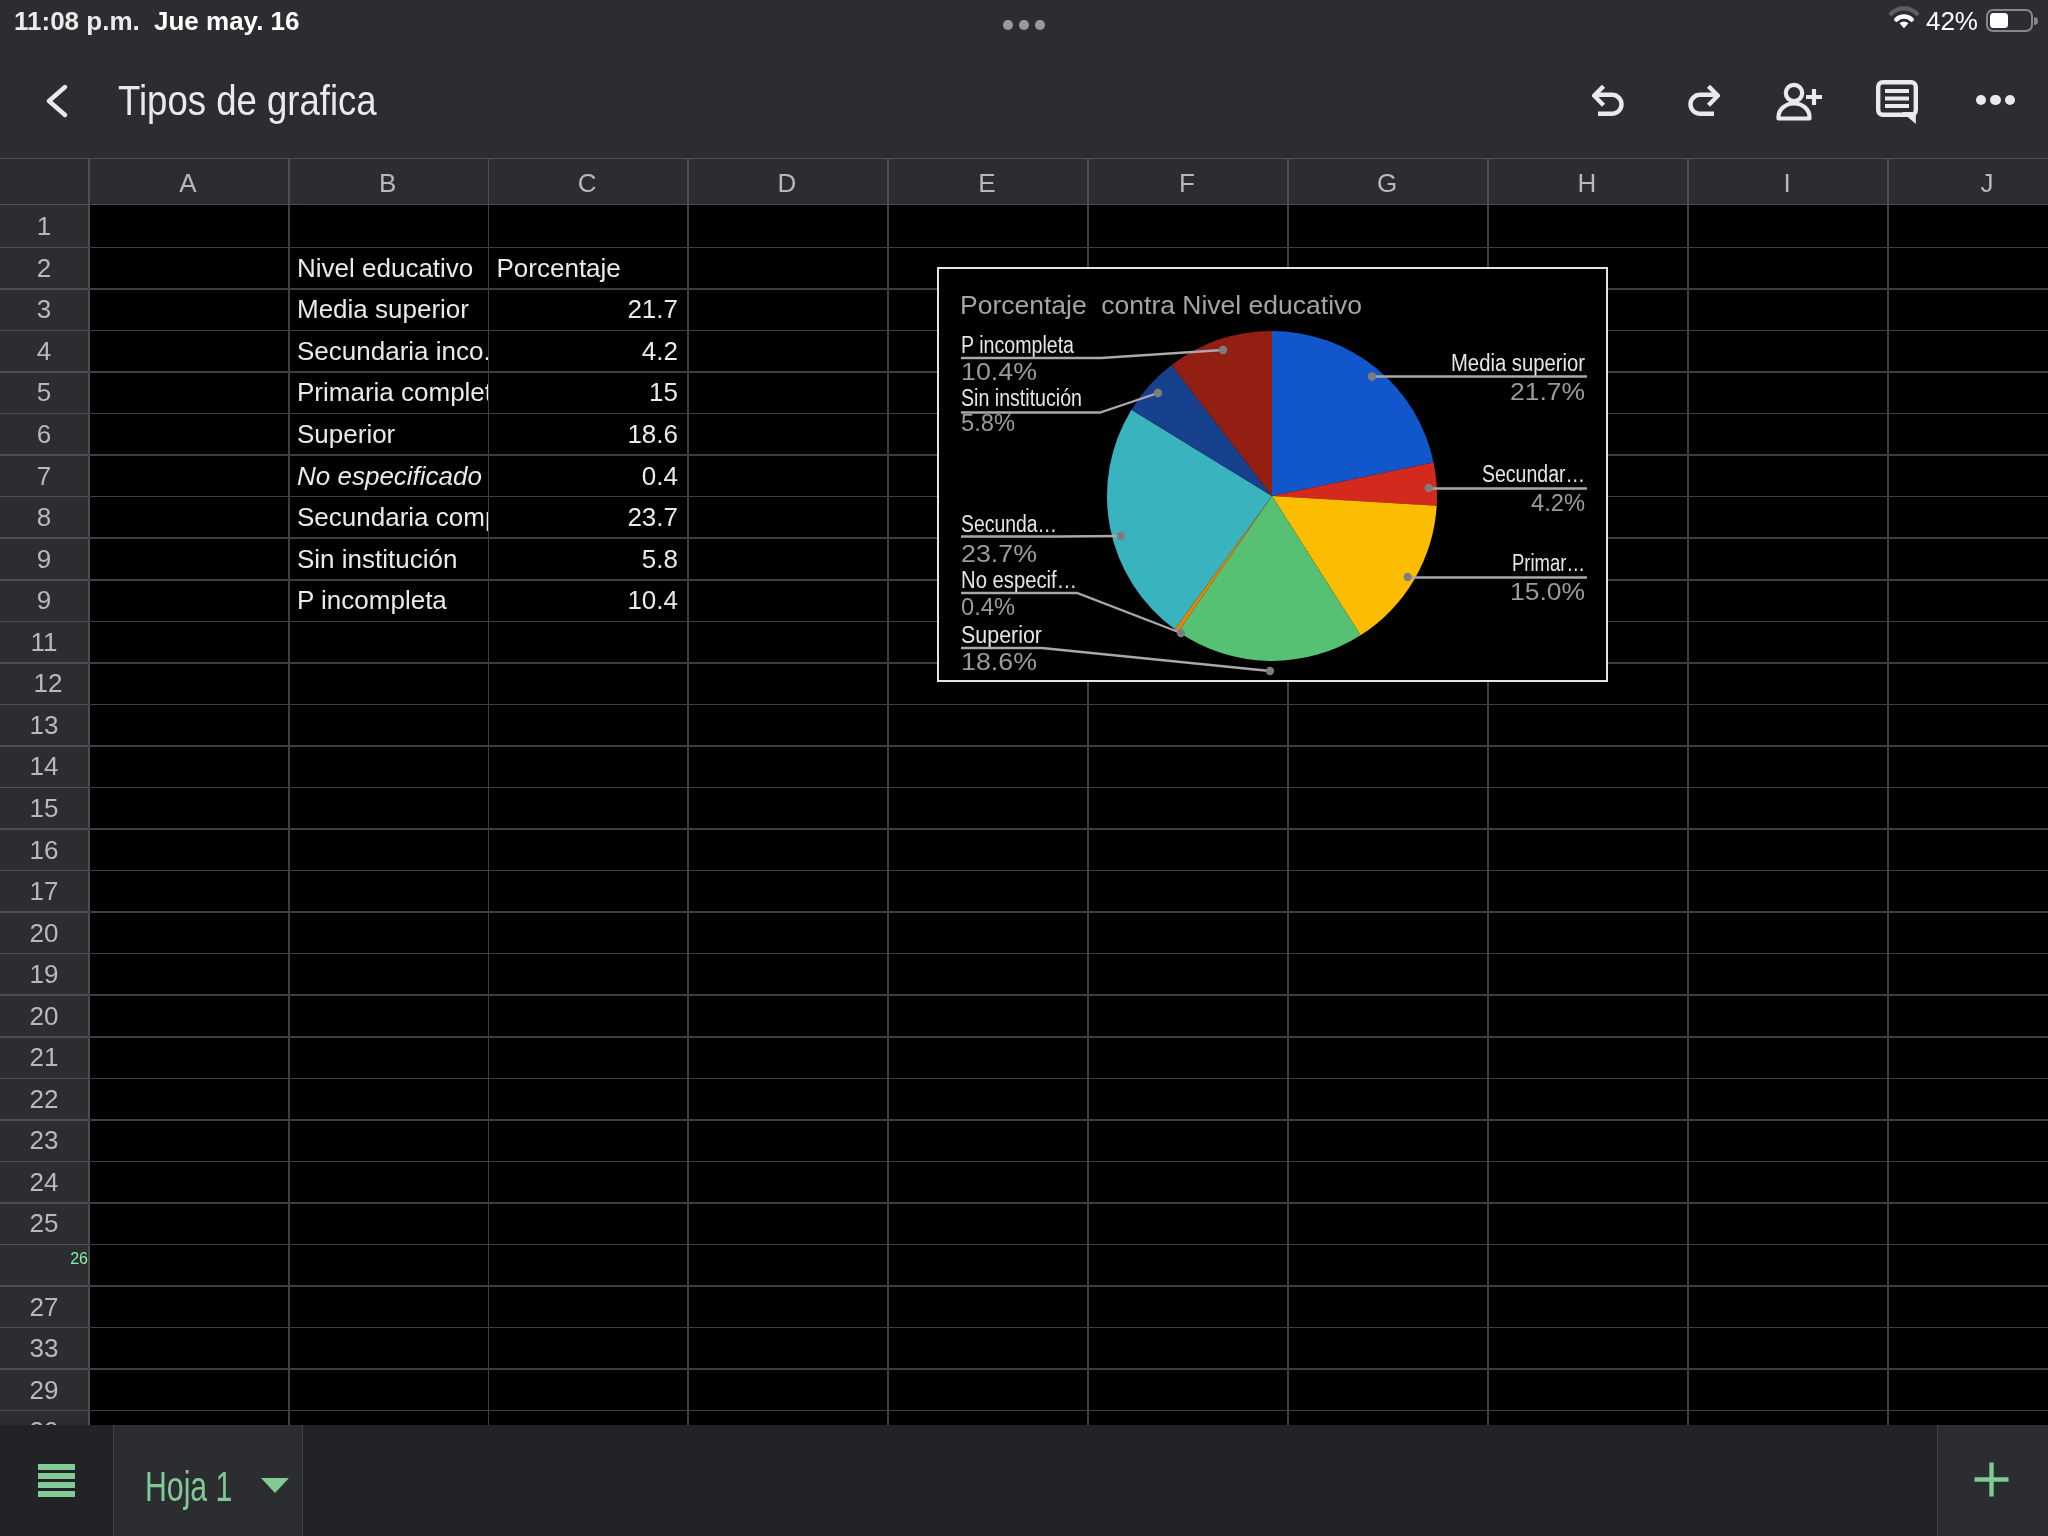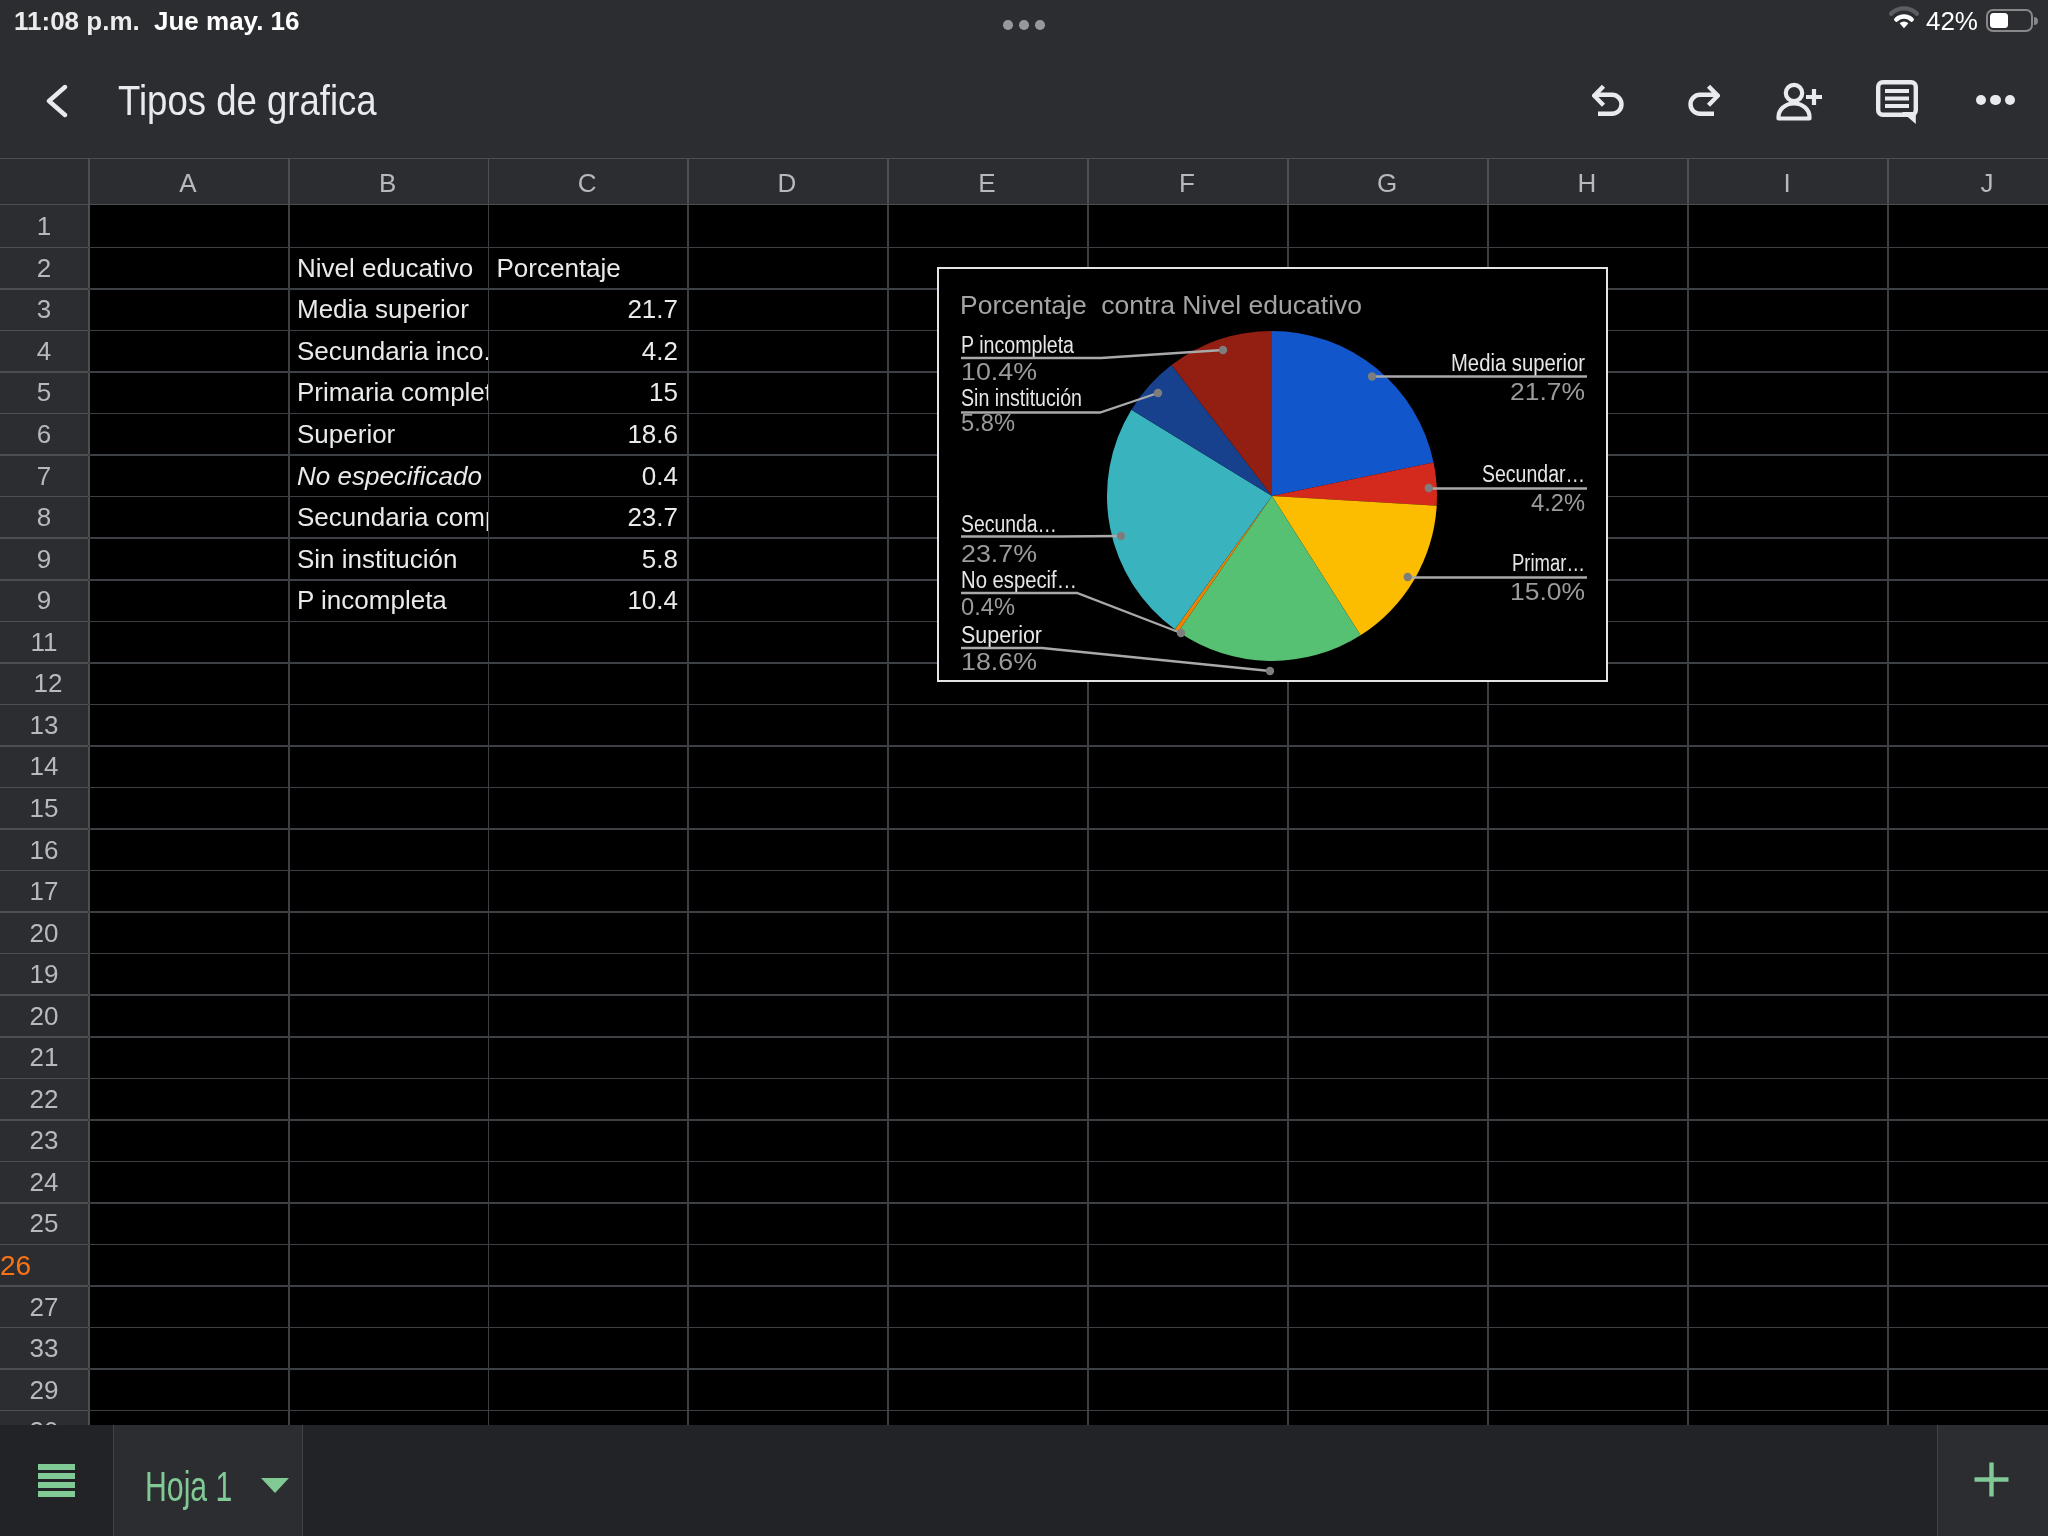--- a/index.html
+++ b/index.html
@@ -121,21 +121,21 @@
 <div class="abs" style="left:0;top:834.5px;width:88px;text-align:center;font-size:26px;color:#b7b9bc;">16</div>
 <div class="abs" style="left:0;top:876.0px;width:88px;text-align:center;font-size:26px;color:#b7b9bc;">17</div>
 <div class="abs" style="left:0;top:917.6px;width:88px;text-align:center;font-size:26px;color:#b7b9bc;">20</div>
 <div class="abs" style="left:0;top:959.1px;width:88px;text-align:center;font-size:26px;color:#b7b9bc;">19</div>
 <div class="abs" style="left:0;top:1000.7px;width:88px;text-align:center;font-size:26px;color:#b7b9bc;">20</div>
 <div class="abs" style="left:0;top:1042.2px;width:88px;text-align:center;font-size:26px;color:#b7b9bc;">21</div>
 <div class="abs" style="left:0;top:1083.8px;width:88px;text-align:center;font-size:26px;color:#b7b9bc;">22</div>
 <div class="abs" style="left:0;top:1125.3px;width:88px;text-align:center;font-size:26px;color:#b7b9bc;">23</div>
 <div class="abs" style="left:0;top:1166.9px;width:88px;text-align:center;font-size:26px;color:#b7b9bc;">24</div>
 <div class="abs" style="left:0;top:1208.4px;width:88px;text-align:center;font-size:26px;color:#b7b9bc;">25</div>
-<div class="abs" style="left:0;top:1250.0px;width:88px;text-align:left;font-size:28px;color:#f97316;">26</div>
+<div class="abs" style="left:0;top:1250.0px;width:88px;text-align:right;font-size:16px;color:#86efac;">26</div>
 <div class="abs" style="left:0;top:1291.5px;width:88px;text-align:center;font-size:26px;color:#b7b9bc;">27</div>
 <div class="abs" style="left:0;top:1333.1px;width:88px;text-align:center;font-size:26px;color:#b7b9bc;">33</div>
 <div class="abs" style="left:0;top:1374.6px;width:88px;text-align:center;font-size:26px;color:#b7b9bc;">29</div>
 <div class="abs" style="left:0;top:1416.2px;width:88px;text-align:center;font-size:26px;color:#b7b9bc;">30</div>
 <div class="abs" style="left:288px;top:205px;width:1.5px;height:1220px;background:#3c3f43;"></div>
 <div class="abs" style="left:487.5px;top:205px;width:1.5px;height:1220px;background:#3c3f43;"></div>
 <div class="abs" style="left:687px;top:205px;width:1.5px;height:1220px;background:#3c3f43;"></div>
 <div class="abs" style="left:887px;top:205px;width:1.5px;height:1220px;background:#3c3f43;"></div>
 <div class="abs" style="left:1087px;top:205px;width:1.5px;height:1220px;background:#3c3f43;"></div>
 <div class="abs" style="left:1287px;top:205px;width:1.5px;height:1220px;background:#3c3f43;"></div>

